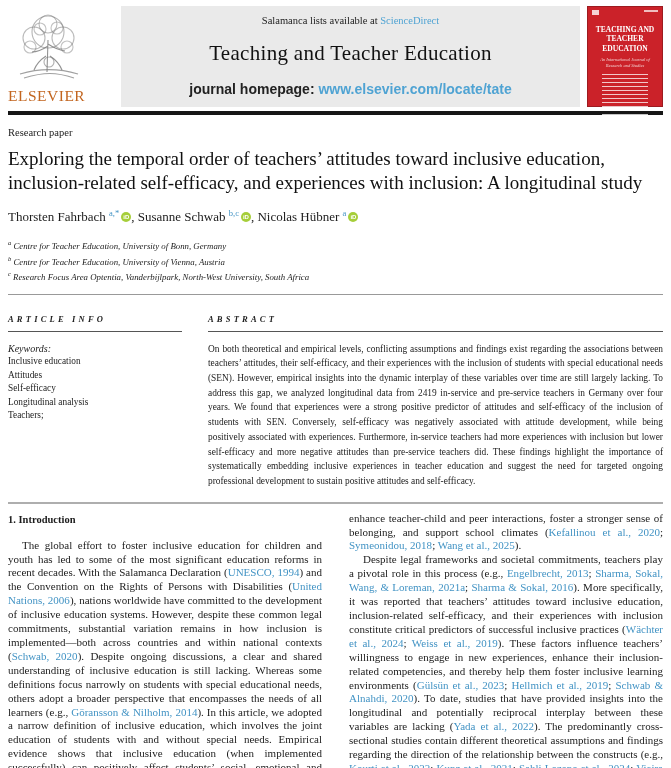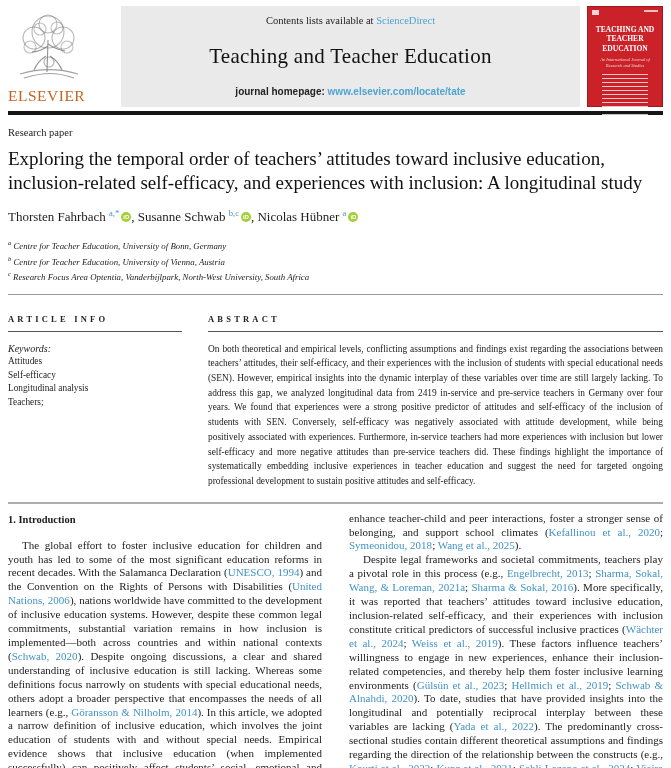--- a/index.html
+++ b/index.html
@@ -7,21 +7,21 @@
   .page{box-sizing:border-box;width:671px;height:768px;padding:6px 8px 0 8px;position:relative;}
 
   
   .masthead{display:flex;gap:7px;align-items:stretch;height:101px;}
   .logo-block{width:106px;display:flex;flex-direction:column;justify-content:center;align-items:flex-start;}
   .logo-tree{display:block;margin-left:2px;}
   .logo-word{font-family:"Liberation Serif",serif;font-size:15.5px;letter-spacing:.5px;color:#c2651f;line-height:1;margin-top:2px;}
   .head-box{flex:1;background:#eaeaea;text-align:center;padding:9px 10px 10px 10px;display:flex;flex-direction:column;justify-content:space-between;box-sizing:border-box;}
   .contents-line{font-size:10.5px;color:#222;}
   .journal-title{font-size:21px;color:#111;letter-spacing:.3px;}
-  .homepage-line{font-family:"Liberation Sans",sans-serif;font-size:10px;font-weight:bold;color:#222;}
+  .homepage-line{font-family:"Liberation Sans",sans-serif;font-size:14px;font-weight:bold;color:#222;}
   .lnk{color:#4fa3d3;text-decoration:none;cursor:pointer;}
   .cover{width:76px;background:#cb2229;border:1px solid #9d1b20;box-sizing:border-box;padding:10px 5px 4px 5px;text-align:center;position:relative;}
   .cover-mark-l{position:absolute;top:3px;left:4px;width:7px;height:5px;background:rgba(255,255,255,.8);}
   .cover-mark-r{position:absolute;top:3px;right:4px;width:14px;height:2px;background:rgba(255,255,255,.7);}
   .cover-title{color:#fff;font-family:"Liberation Serif",serif;font-weight:bold;font-size:7.5px;line-height:1.25;margin-top:8px;}
   .cover-sub{color:#f3d2d2;font-size:4.5px;font-style:italic;margin-top:4px;line-height:1.2;}
   .cover-lines{margin:6px auto 0 auto;width:46px;height:44px;background:repeating-linear-gradient(to bottom,rgba(255,255,255,.75) 0 1px,transparent 1px 4px);}
   .rule-thick{height:4px;background:#161616;margin-top:4px;}
 
   
@@ -30,21 +30,21 @@
   .authors{font-size:13px;margin-top:13px;}
   .authors sup{font-size:8.5px;}
   .cite{color:#4293c4;cursor:pointer;}
   .orcid{display:inline-block;width:10px;height:10px;border-radius:50%;background:#a6ce39;color:#fff;font-size:6px;font-weight:bold;text-align:center;line-height:10px;font-family:"Liberation Sans",sans-serif;margin-left:2px;vertical-align:2px;cursor:pointer;}
   .affils{margin-top:12px;font-size:8.8px;font-style:italic;line-height:11.5px;color:#222;}
   .affils sup{font-size:6.5px;font-style:italic;}
   .hr-light{border:none;border-top:1px solid #999;margin:10px 0 0 0;}
 
   
   .info-grid{display:grid;grid-template-columns:174px 1fr;column-gap:26px;margin-top:19px;}
-  .col-head{font-size:8.5px;font-weight:bold;letter-spacing:3.2px;color:#222;}
+  .col-head{font-size:8.5px;font-weight:bold;letter-spacing:3.2px;color:#222;font-style:italic;}
   .col-head-rule{border:none;border-top:1px solid #555;margin:7px 0 10px 0;}
   .kw-label{font-size:10px;font-style:italic;line-height:13.5px;}
   .kw-item{font-size:9.3px;line-height:13.5px;}
   .abstract-text{font-size:9.4px;line-height:14.7px;text-align:justify;color:#1c1c1c;}
   .divider{height:2px;background:#aeaeae;margin-top:13px;}
 
   
   .body-grid{display:grid;grid-template-columns:1fr 1fr;column-gap:27px;margin-top:8px;}
   .sec-head{font-size:10.5px;font-weight:bold;margin:2px 0 14px 0;}
   .body-grid p{font-size:11px;line-height:13.9px;text-align:justify;margin:0;}
@@ -70,21 +70,21 @@
           <path d="M38 30 L37 62 M38 36 C32 40 28 42 22 42 M38 34 C44 38 49 40 55 41 M36 46 C30 50 26 55 24 60 M40 46 C46 50 50 55 52 60" opacity=".8"></path>
           <path d="M10 64 C30 58 48 58 68 64 M14 68 C34 62 46 62 64 68" opacity=".7"></path>
           <circle cx="39" cy="52" r="5" opacity=".6"></circle>
         </g>
       </svg>
       <div class="logo-word">ELSEVIER</div>
     </div>
 
     <div class="head-box">
       <div class="contents-line">
-        <span>Contents lists available at </span><span class="lnk">ScienceDirect</span>
+        <span>Salamanca lists available at </span><span class="lnk">ScienceDirect</span>
       </div>
       <div class="journal-title">Teaching and Teacher Education</div>
       <div class="homepage-line">
         <span>journal homepage: </span><span class="lnk">www.elsevier.com/locate/tate</span>
       </div>
     </div>
 
     <div class="cover">
       <div class="cover-mark-l"></div>
       <div class="cover-mark-r"></div>
@@ -106,20 +106,21 @@
     <div><sup>c</sup><span> Research Focus Area Optentia, Vanderbijlpark, North-West University, South Africa</span></div>
   </div>
 
   <hr class="hr-light">
 
   <div class="info-grid">
     <div>
       <div class="col-head">ARTICLE INFO</div>
       <hr class="col-head-rule">
       <div class="kw-label">Keywords:</div>
+      <div class="kw-item">Inclusive education</div>
       <div class="kw-item">Attitudes</div>
       <div class="kw-item">Self-efficacy</div>
       <div class="kw-item">Longitudinal analysis</div>
       <div class="kw-item">Teachers;</div>
     </div>
     <div>
       <div class="col-head">ABSTRACT</div>
       <hr class="col-head-rule">
       <div class="abstract-text">On both theoretical and empirical levels, conflicting assumptions and findings exist regarding the associations between teachers’ attitudes, their self-efficacy, and their experiences with the inclusion of students with special educational needs (SEN). However, empirical insights into the dynamic interplay of these variables over time are still largely lacking. To address this gap, we analyzed longitudinal data from 2419 in-service and pre-service teachers in Germany over four years. We found that experiences were a strong positive predictor of attitudes and self-efficacy of the inclusion of students with SEN. Conversely, self-efficacy was negatively associated with attitude development, while being positively associated with experiences. Furthermore, in-service teachers had more experiences with inclusion but lower self-efficacy and more negative attitudes than pre-service teachers did. These findings highlight the importance of systematically embedding inclusive experiences in teacher education and suggest the need for targeted ongoing professional development to sustain positive attitudes and self-efficacy.</div>
     </div>

